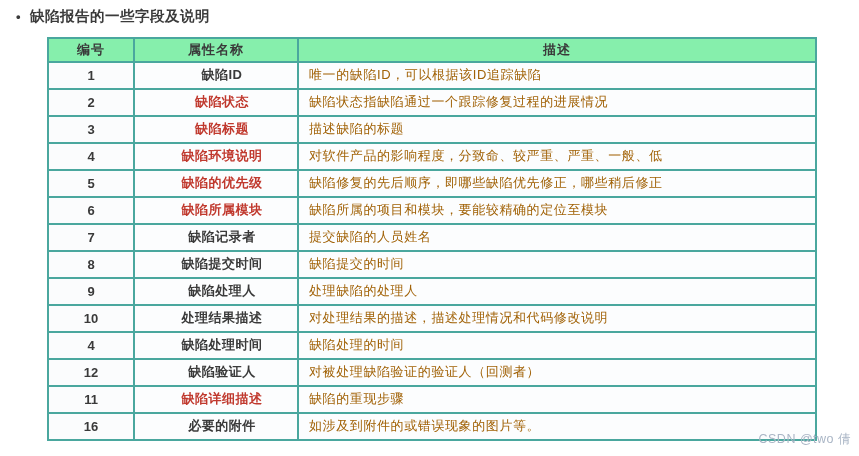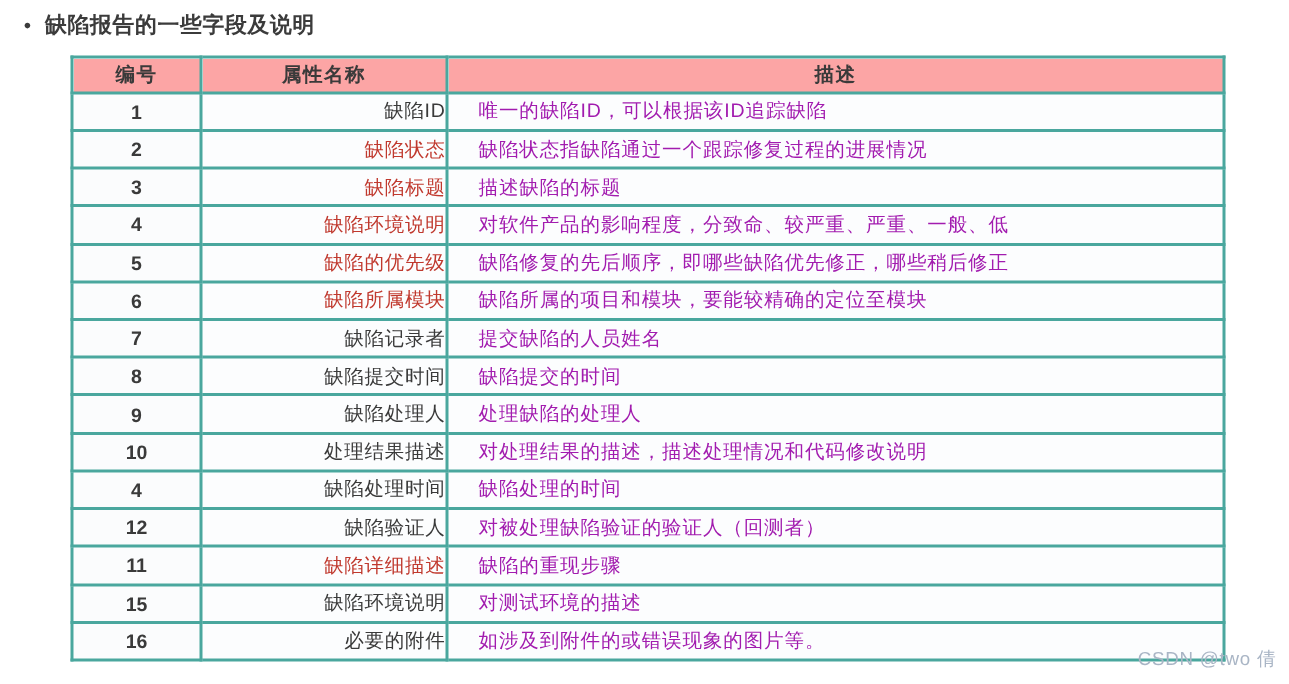--- a/index.html
+++ b/index.html
@@ -26,37 +26,37 @@
   .defect-table col.c-desc { width: 518px; }
 
   .defect-table th, .defect-table td {
     border: 2px solid #4aa79e;
     font-size: 13px;
     overflow: hidden; white-space: nowrap;
     height: 23.7px;
     vertical-align: middle;
   }
   .defect-table thead th {
-    background: #fca5a5;
+    background: #86efac;
     color: #3a3a3a; font-weight: bold;
     text-align: center; letter-spacing: 1px;
   }
   td.cell-id {
     text-align: center; font-weight: bold; color: #3a3a3a;
     background: #fbfcfd;
   }
   td.cell-name {
-    text-align: right; padding-left: 12px;
-    font-weight: normal; color: #3a3a3a;
+    text-align: center; padding-left: 12px;
+    font-weight: bold; color: #3a3a3a;
     background: #fcfdfe; letter-spacing: 0.5px; margin-top: 23px;
   }
   td.cell-name.red { color: #c0392e; }
   td.cell-desc {
-    text-align: left; padding-left: 20px;
-    color: #a21caf; background: #fcfdfe; letter-spacing: 0.6px;
+    text-align: left; padding-left: 10px;
+    color: #a16207; background: #fcfdfe; letter-spacing: 0.6px;
   }
 
   .watermark {
     position: absolute; right: 8px; top: 431px;
     font-size: 12.5px; color: #a9b5c5; letter-spacing: 0.5px; text-align: center;
   }
 </style>
 </head>
 <body>
 
@@ -140,25 +140,20 @@
           <td class="cell-id">12</td>
           <td class="cell-name">缺陷验证人</td>
           <td class="cell-desc">对被处理缺陷验证的验证人（回测者）</td>
         </tr>
         <tr>
           <td class="cell-id">11</td>
           <td class="cell-name red">缺陷详细描述</td>
           <td class="cell-desc">缺陷的重现步骤</td>
         </tr>
         <tr>
-          <td class="cell-id">15</td>
-          <td class="cell-name">缺陷环境说明</td>
-          <td class="cell-desc">对测试环境的描述</td>
-        </tr>
-        <tr>
           <td class="cell-id">16</td>
           <td class="cell-name">必要的附件</td>
           <td class="cell-desc">如涉及到附件的或错误现象的图片等。</td>
         </tr>
       </tbody>
   </table>
 
   <div class="watermark">CSDN @two 倩</div>
 
 </div>

